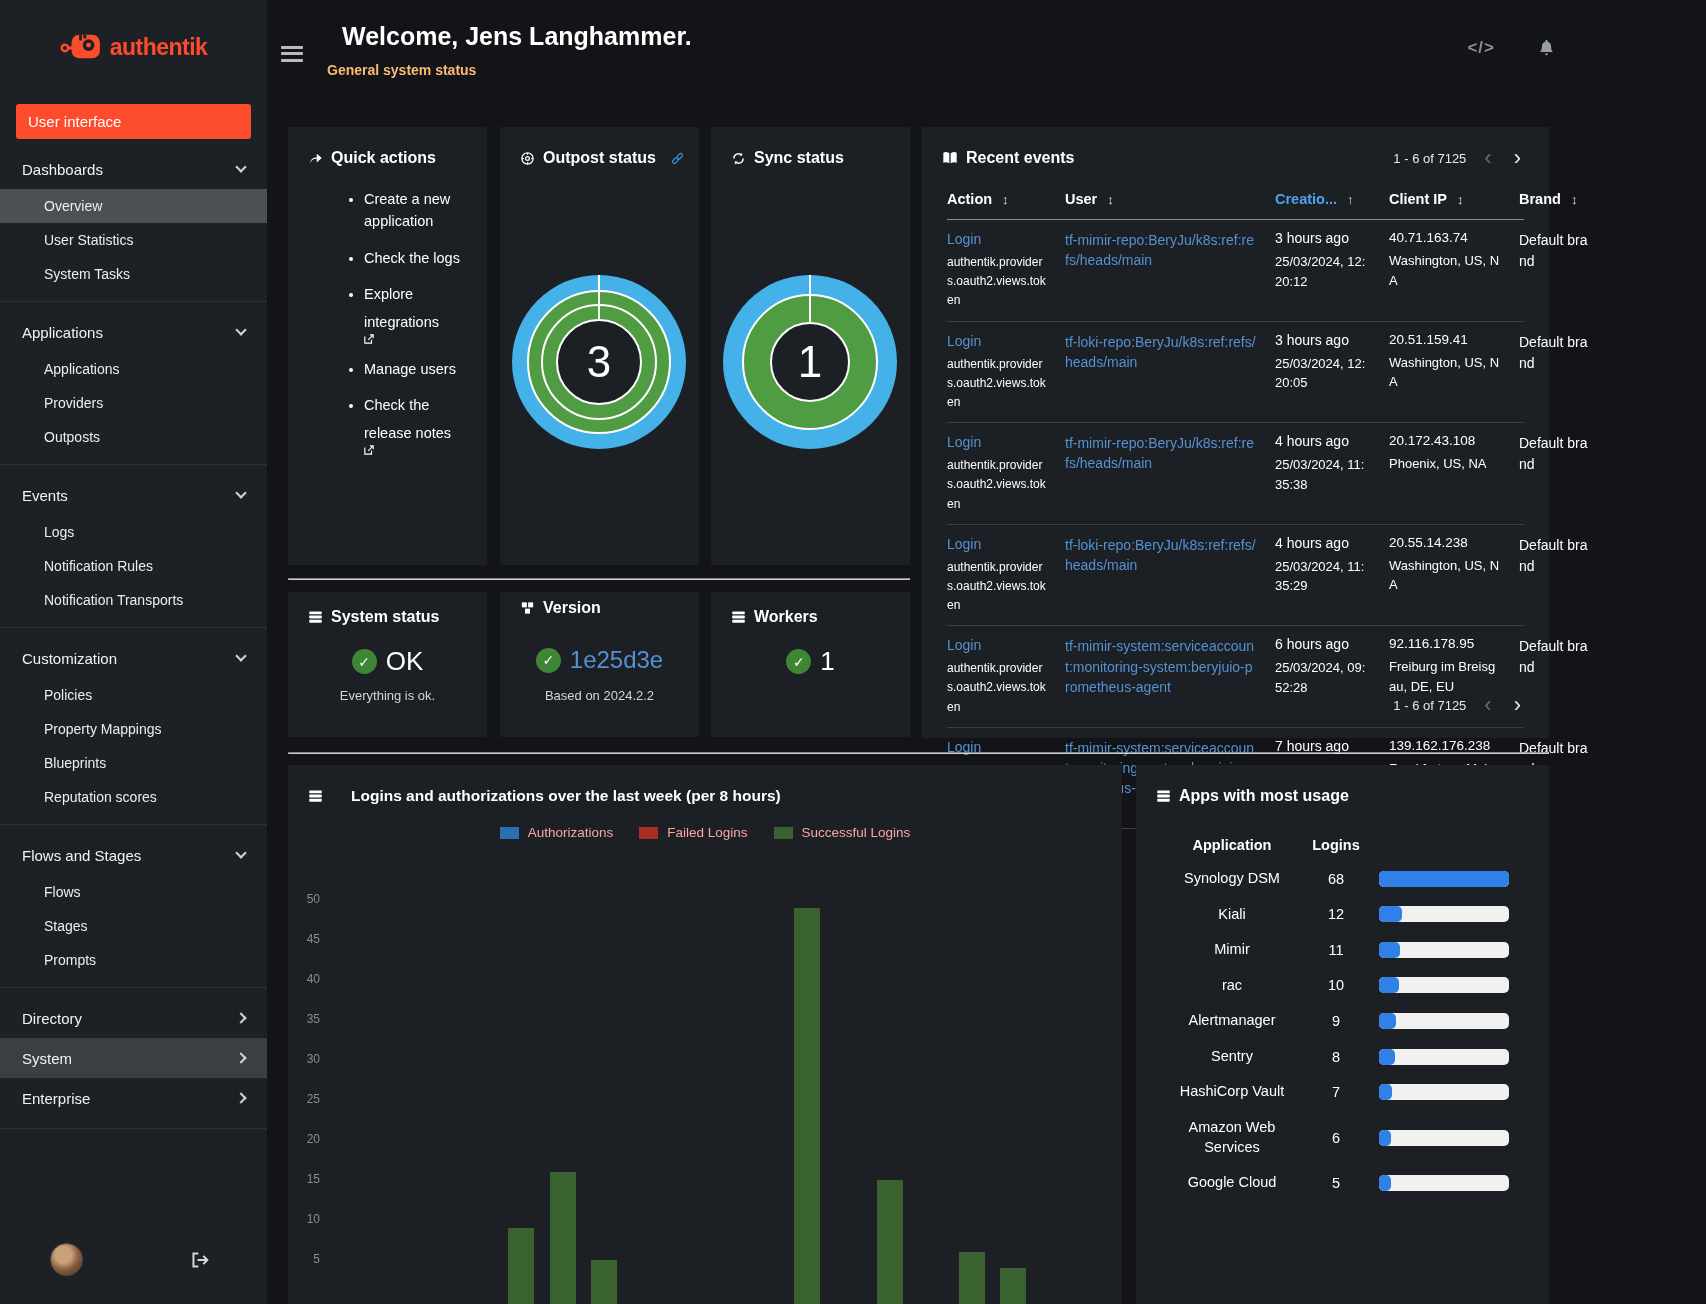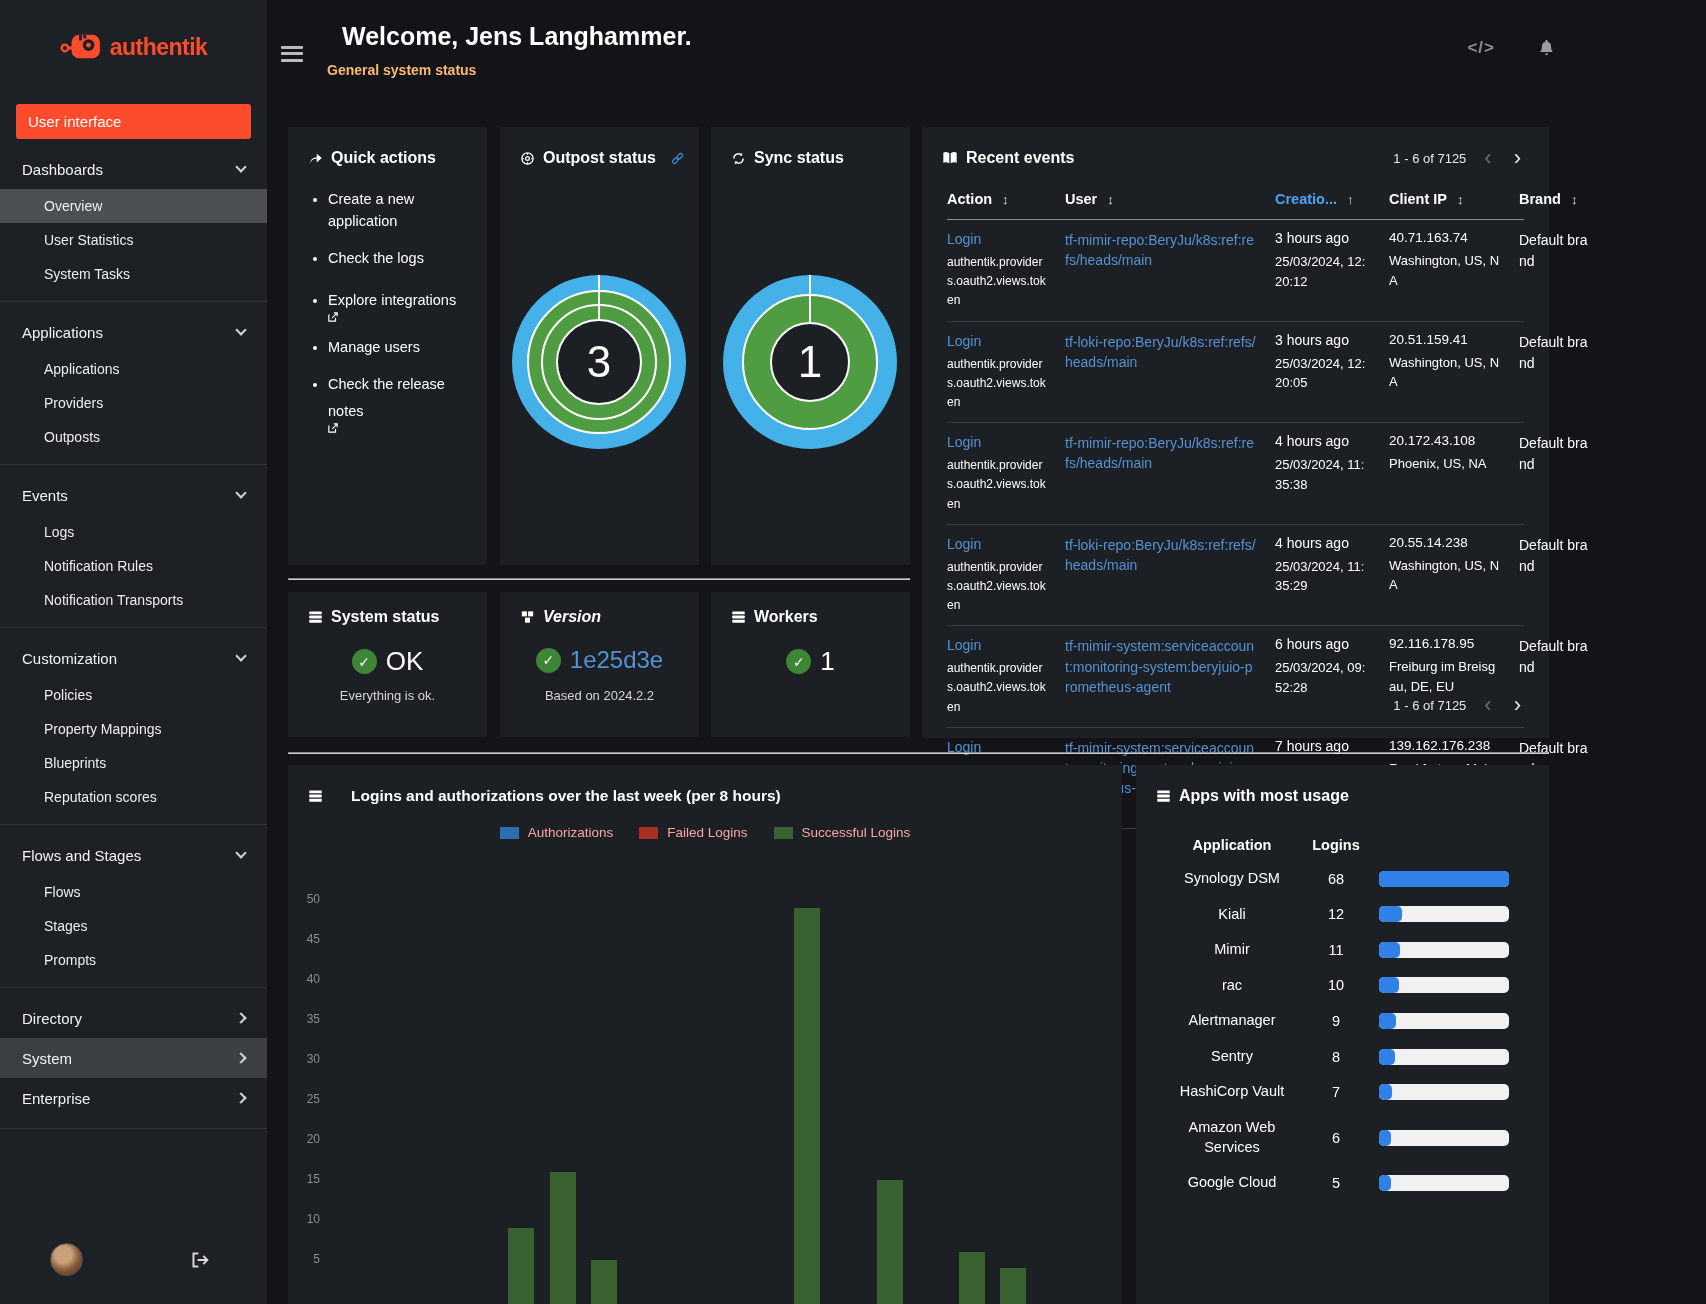--- a/index.html
+++ b/index.html
@@ -48,21 +48,21 @@
 
   .card { position:absolute; background:#1c1f24; }
   .card-title { position:absolute; left:20px; top:22px; font-size:16px; font-weight:700;
     display:flex; align-items:center; gap:8px; white-space:nowrap; }
   .hr { position:absolute; height:1px; background:#cfcfcf; opacity:.85; }
 
   
   .qa-list { position:absolute; left:26px; top:62px; right:14px; list-style:disc;
     margin-left:14px; }
   .qa-list li { font-size:14.5px; color:#fff; margin-bottom:15px; line-height:1.5;
-    cursor:pointer; }
+    cursor:pointer;margin-left:36px; }
   .ext { margin-left:4px; vertical-align:super; }
 
   
   .donut { position:absolute; left:12px; top:148px; width:174px; height:174px; }
   .ring { border-radius:50%; position:absolute; }
   .donut .b { inset:0; }
   .donut .g1 { border:2px solid #fff; }
   .donut .g2 { border:2px solid #fff; }
   .donut .hole { background:#1c1f24; border:2px solid #fff; }
   .donut .tick-line { position:absolute; left:50%; top:0; width:2px; margin-left:-1px; background:#fff; }
@@ -435,21 +435,21 @@
       <span>System status</span>
     </div>
     <div class="stat-val">
       <span class="check" style="background:#3e8635">✓</span>
       <span class="stat-text">OK</span>
     </div>
     <div class="stat-cap">Everything is ok.</div>
   </section>
 
   <section class="card" style="left:233px; top:592px; width:199px; height:145px;">
-    <div class="card-title" style="top:16px;font-style:italic;">
+    <div class="card-title" style="top:7px;">
       <span>
         <svg width="15" height="14" viewBox="0 0 24 22">
           <rect x="3" y="2" width="8" height="8" fill="#fff"></rect>
           <rect x="13" y="2" width="8" height="8" fill="#fff"></rect>
           <rect x="8" y="12" width="8" height="8" fill="#fff"></rect>
         </svg>
       </span>
       <span>Version</span>
     </div>
     <div class="stat-val">

